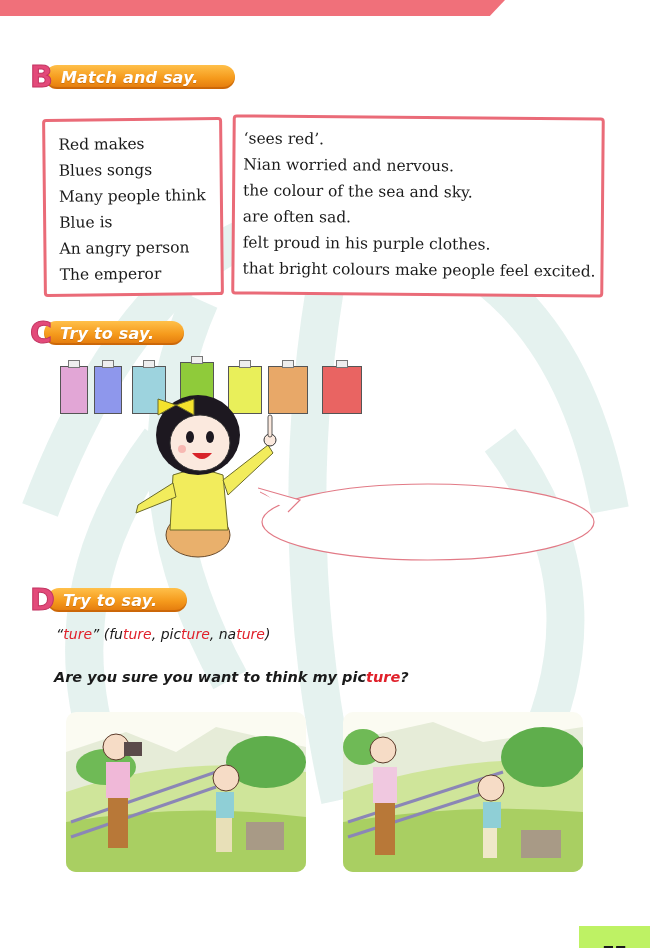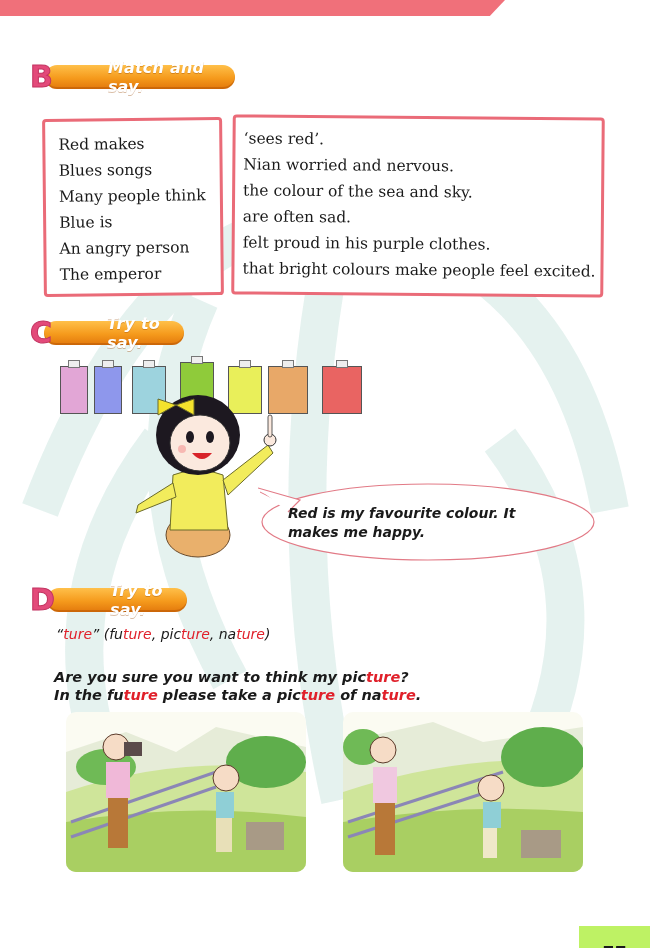--- a/index.html
+++ b/index.html
@@ -6,21 +6,21 @@
   html, body { width: 650px; height: 948px; }
   body { position: relative; background: #ffffff; overflow: hidden; font-family: "DejaVu Serif", serif; }
 
   .top-band { position: absolute; left: 0; top: 0; width: 505px; height: 16px; background: #f0707a; clip-path: polygon(0 0, 100% 0, 97% 100%, 0 100%); }
 
   .watermark { position: absolute; left: 0; top: 180px; width: 650px; height: 650px; pointer-events: none; }
 
   .section-header { position: absolute; display: flex; align-items: center; }
   .section-letter { font-family: "DejaVu Sans", sans-serif; font-weight: bold; font-size: 30px; color: #e34a7a; line-height: 1; position: relative; z-index: 2; -webkit-text-stroke: 1px #c23461; }
   .section-pill { margin-left: -8px; height: 24px; padding: 0 16px 0 16px; border-radius: 12px; background: linear-gradient(180deg, #ffc04a 0%, #f59a1c 55%, #e2780c 100%); display: flex; align-items: center; box-shadow: inset 0 -2px 0 rgba(160,70,0,0.35); }
-  .section-pill span { font-family: "DejaVu Sans", sans-serif; font-style: italic; font-weight: bold; color: #fff; font-size: 16px; letter-spacing: 0.2px; text-shadow: 0 1px 0 rgba(150,70,0,0.35); margin-left: 47px; }
+  .section-pill span { font-family: "DejaVu Sans", sans-serif; font-style: italic; font-weight: bold; color: #fff; font-size: 16px; letter-spacing: 0.2px; text-shadow: 0 1px 0 rgba(150,70,0,0.35); }
 
   .box { position: absolute; border: 3px solid #ea6b78; border-radius: 4px; background: #fff; }
   .box-left { left: 43px; top: 118px; width: 180px; height: 178px; transform: rotate(-0.6deg); }
   .box-right { left: 232px; top: 116px; width: 372px; height: 180px; transform: rotate(0.5deg); }
   .box ul { list-style: none; }
   .box li { font-size: 15.5px; line-height: 26px; color: #1a1a1a; white-space: nowrap; }
   .box-left ul { padding: 10px 0 0 13px; }
   .box-right ul { padding: 8px 0 0 8px; }
 
   .cards { position: absolute; left: 60px; top: 360px; width: 310px; height: 58px; }
@@ -135,37 +135,35 @@
   <circle cx="54" cy="64" r="4" fill="#f5a2a0" opacity="0.7"></circle>
   <path d="M30 14 L48 20 L30 30 Z M66 14 L48 20 L66 30 Z" fill="#f4e22c" stroke="#6a6a2a" stroke-width="1"></path>
 </svg>
 
 <div class="bubble">
   <svg width="340" height="84" viewBox="0 0 340 84">
     <path d="M2 14 L30 28" stroke="#e27a86" stroke-width="1" fill="none"></path>
     <ellipse cx="170" cy="44" rx="166" ry="38" fill="#fff" stroke="#e27a86" stroke-width="1.2"></ellipse>
     <path d="M0 10 L42 22 L30 34" fill="#fff" stroke="#e27a86" stroke-width="1.2"></path>
   </svg>
-  <div class="bubble-text">Red is my favourite colour. It makes me happy.</div>
 </div>
 
 <div class="section-header" style="left:30px;top:585px;">
   <span class="section-letter">D</span>
   <div class="section-pill" style="width:140px;">
     <span>Try to say.</span>
   </div>
 </div>
 
 <div class="phonics">
   <span>“</span><span class="hl">ture</span><span>” (</span><span>fu</span><span class="hl">ture</span><span>, </span><span>pic</span><span class="hl">ture</span><span>, </span><span>na</span><span class="hl">ture</span><span>)</span>
 </div>
 
 <div class="sentences">
   <div><span>Are you sure you want to think my pic</span><span class="hl">ture</span><span>?</span></div>
-  <div><span>In the fu</span><span class="hl">ture</span><span> please take a pic</span><span class="hl">ture</span><span> of na</span><span class="hl">ture</span><span>.</span></div>
 </div>
 
 <svg class="scene scene-1" viewBox="0 0 240 160">
   <rect width="240" height="160" fill="#fbfbf2"></rect>
   <path d="M0 40 L60 20 L110 40 L150 15 L240 35 L240 160 L0 160 Z" fill="#e6ecd8"></path>
   <path d="M0 80 Q120 40 240 60 L240 160 L0 160 Z" fill="#cfe59a"></path>
   <path d="M0 110 Q120 90 240 105 L240 160 L0 160 Z" fill="#a9cf62"></path>
   <ellipse cx="200" cy="50" rx="40" ry="26" fill="#5fae4c"></ellipse>
   <ellipse cx="40" cy="55" rx="30" ry="18" fill="#6fba56"></ellipse>
   <path d="M5 110 L150 60" stroke="#8b86b6" stroke-width="3"></path>

